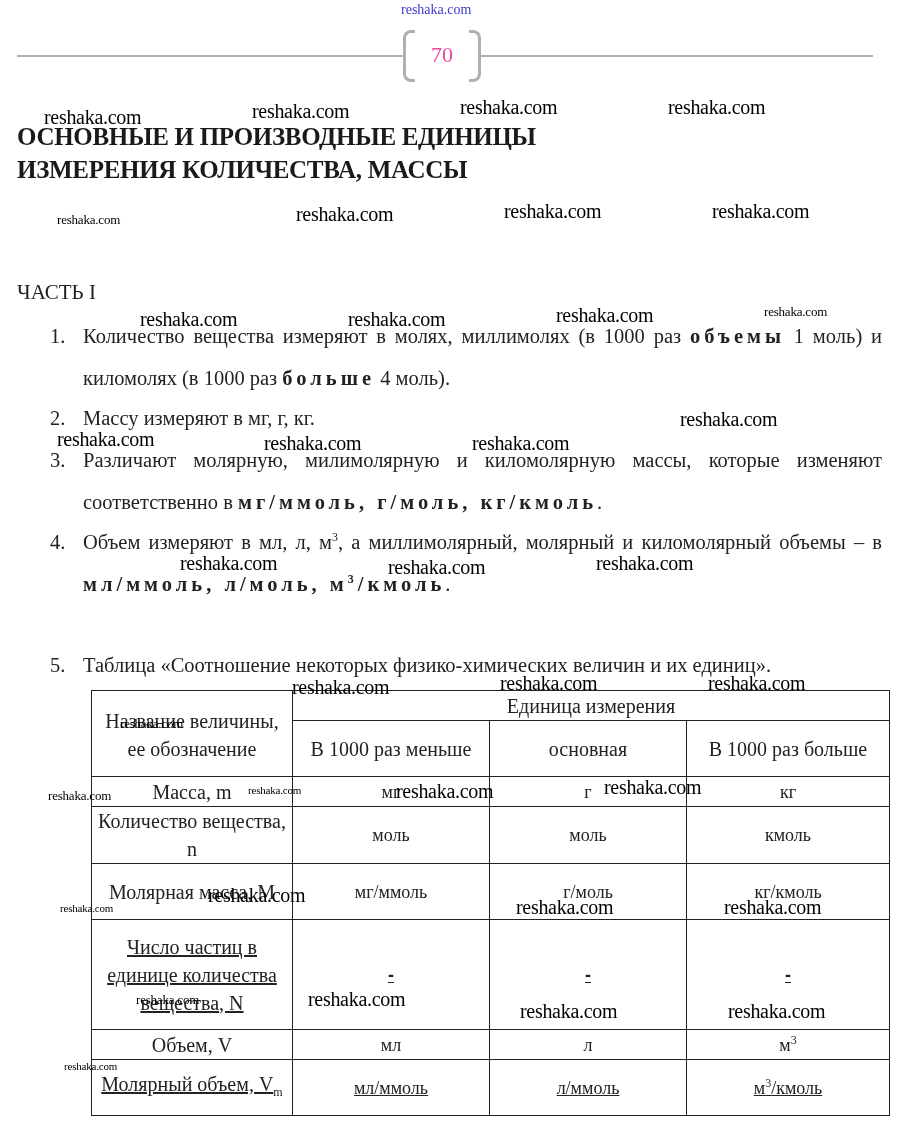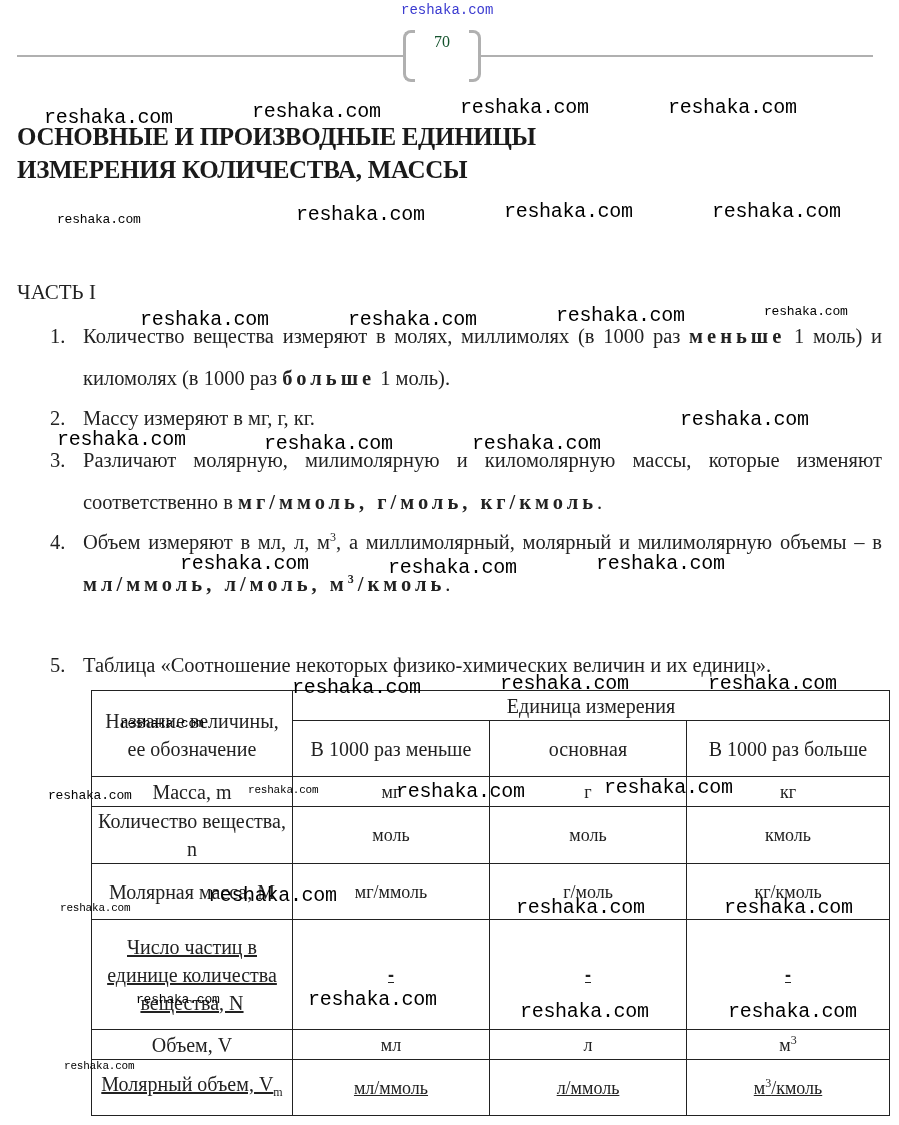--- a/index.html
+++ b/index.html
@@ -1,29 +1,29 @@
 <!DOCTYPE html>
 <html><head>
   <meta charset="utf-8">
   <style>
     html, body { margin: 0; padding: 0; background: #ffffff; }
     body { width: 899px; height: 1125px; position: relative; overflow: hidden;
            font-family: "Liberation Serif", "DejaVu Serif", serif; color: #1a1a1a; }
-    .wm { position: absolute; font-family: Liberation Mono, monospace;
+    .wm { position: absolute; font-family: Liberation Serif, serif;
           color: #000; font-size: 20px; letter-spacing: -0.3px; white-space: nowrap; z-index: 5; }
     .wm.sm { font-size: 13px; letter-spacing: -0.2px; }
     .wm.xs { font-size: 11px; letter-spacing: -0.2px; }
     .wm.top { color: #3a3ad0; font-size: 14px; letter-spacing: 0; }
 
     .hr-line { position: absolute; top: 55px; height: 2px; background: #b0b0b0; }
     .page-box { position: absolute; left: 403px; top: 30px; width: 78px; height: 52px; }
     .brk { position: absolute; top: 0; width: 12px; height: 52px; border: 3px solid #b0b0b0; box-sizing: border-box; }
     .brk.l { left: 0; border-right: none; border-radius: 8px 0 0 8px; }
     .brk.r { right: 0; border-left: none; border-radius: 0 8px 8px 0; }
-    .page-num { position: absolute; left: 0; right: 0; top: 3px; text-align: center; font-size: 16px; color: #14532d; }
+    .page-num { position: absolute; left: 0; right: 0; top: 12px; text-align: center; font-size: 22px; color: #ec4899; }
 
     .title { position: absolute; left: 17px; top: 120px; font-size: 25px; font-weight: bold;
              line-height: 33px; letter-spacing: -0.3px; color: #1a1a1a; }
     .part { position: absolute; left: 17px; top: 280px; font-size: 21px; color: #222; }
 
     .item { position: absolute; left: 50px; width: 832px; font-size: 20.5px; line-height: 42px; color: #222; }
     .item .num { position: absolute; left: 0; top: 0; }
     .item .txt { margin-left: 33px; text-align: justify; text-align-last: left; }
     .sp { font-weight: bold; letter-spacing: 4px; }
     sup { font-size: 12px; vertical-align: super; line-height: 0; }
@@ -49,36 +49,36 @@
 
 <div class="title">
   <div>ОСНОВНЫЕ И ПРОИЗВОДНЫЕ ЕДИНИЦЫ</div>
   <div>ИЗМЕРЕНИЯ КОЛИЧЕСТВА, МАССЫ</div>
 </div>
 
 <div class="part">ЧАСТЬ I</div>
 
 <div class="item" style="top:315px;">
   <span class="num">1.</span>
-  <div class="txt"><span>Количество вещества измеряют в молях, миллимолях (в 1000 раз </span><span class="sp">меньше</span><span> 1 моль) и киломолях (в 1000 раз </span><span class="sp">больше</span><span> 1 моль).</span></div>
+  <div class="txt"><span>Количество вещества измеряют в молях, миллимолях (в 1000 раз </span><span class="sp">объемы</span><span> 1 моль) и киломолях (в 1000 раз </span><span class="sp">больше</span><span> 4 моль).</span></div>
 </div>
 
 <div class="item" style="top:397px;">
   <span class="num">2.</span>
   <div class="txt"><span>Массу измеряют в мг, г, кг.</span></div>
 </div>
 
 <div class="item" style="top:439px;">
   <span class="num">3.</span>
   <div class="txt"><span>Различают молярную, милимолярную и киломолярную массы, которые изменяют соответственно в </span><span class="sp">мг/ммоль, г/моль, кг/кмоль</span><span>.</span></div>
 </div>
 
 <div class="item" style="top:521px;">
   <span class="num">4.</span>
-  <div class="txt"><span>Объем измеряют в мл, л, м</span><sup>3</sup><span>, а миллимолярный, молярный и милимолярную объемы – в </span><span class="sp">мл/ммоль, л/моль, м</span><sup class="sp">3</sup><span class="sp">/кмоль</span><span>.</span></div>
+  <div class="txt"><span>Объем измеряют в мл, л, м</span><sup>3</sup><span>, а миллимолярный, молярный и киломолярный объемы – в </span><span class="sp">мл/ммоль, л/моль, м</span><sup class="sp">3</sup><span class="sp">/кмоль</span><span>.</span></div>
 </div>
 
 <div class="item" style="top:644px;">
   <span class="num">5.</span>
   <div class="txt" style="text-align:center;"><span>Таблица «Соотношение некоторых физико-химических величин и их единиц».</span></div>
 </div>
 
 <table class="units">
   <tbody>
       <tr style="height:30px;">

